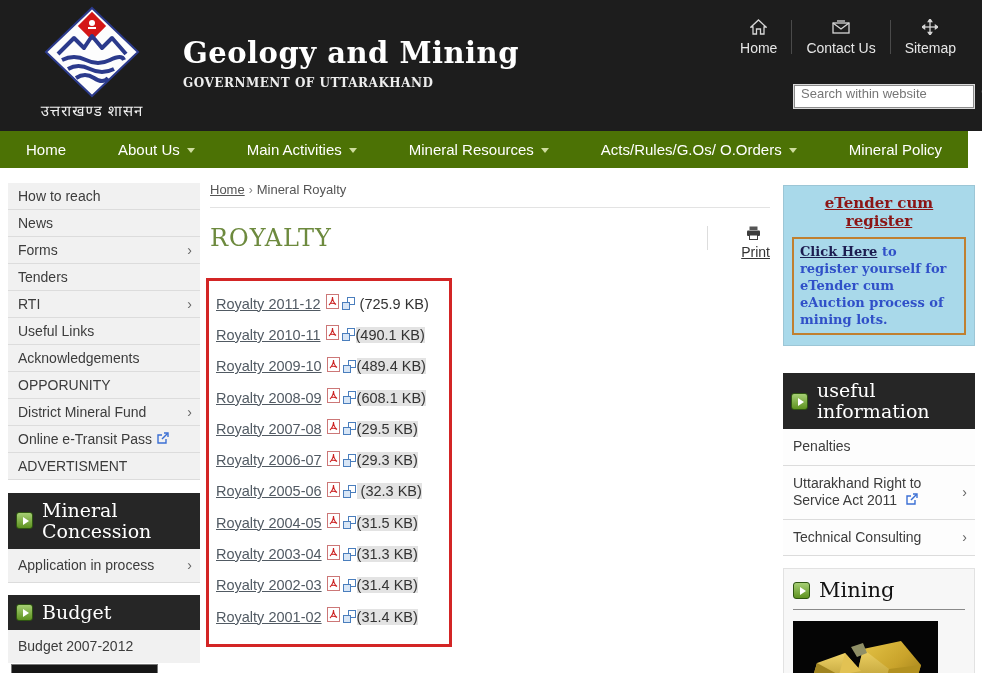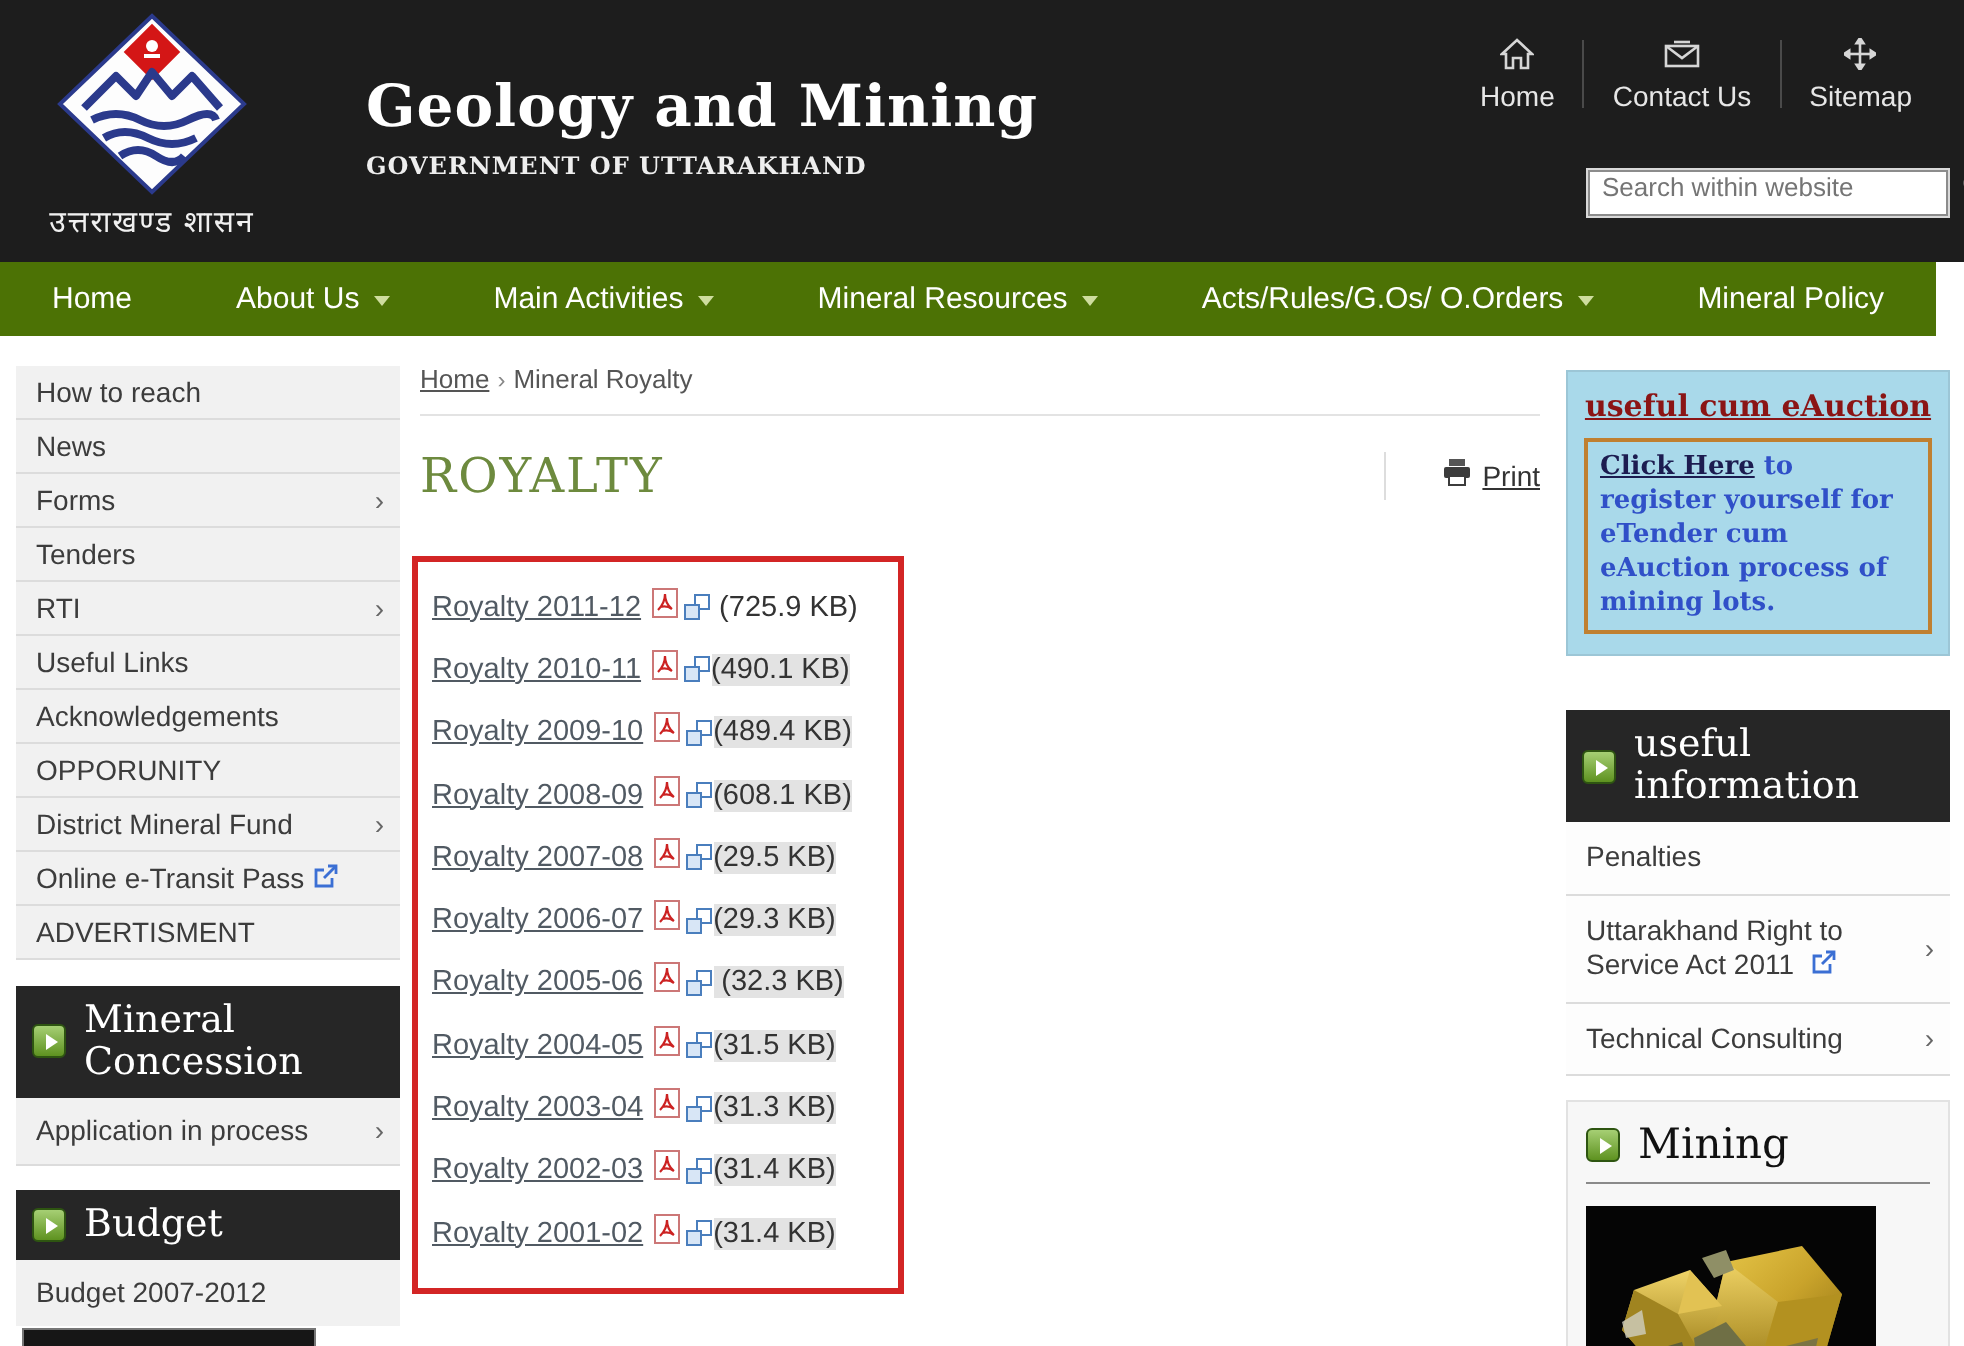--- a/index.html
+++ b/index.html
@@ -2,21 +2,21 @@
 <html><head>
 <meta charset="utf-8">
 <style>
   * { margin:0; padding:0; box-sizing:border-box; }
   html,body { background:#fff; }
   body { font-family:"Liberation Sans", sans-serif; }
   .page { position:relative; width:982px; height:673px; background:#fff; overflow:hidden; }
 
   
   .site-header { position:absolute; left:0; top:0; width:982px; height:131px; background:#1d1d1d; }
-  .emblem { position:absolute; left:16px; top:6px; width:120px; height:122px; text-align:center; }
+  .emblem { position:absolute; left:32px; top:6px; width:120px; height:122px; text-align:center; }
   .emblem svg { display:block; margin:0 auto; }
   .emblem-caption { color:#f0f0f0; font-size:15px; margin-top:2px; letter-spacing:1px; }
   .site-titles { position:absolute; left:183px; top:36px; }
   .site-title { font-family:"DejaVu Serif", serif; font-weight:bold; color:#fff; font-size:29px; letter-spacing:0.5px; }
   .site-subtitle { font-family:"DejaVu Serif", serif; font-weight:bold; color:#eee; font-size:12px; margin-top:6px; letter-spacing:0.5px; }
 
   .util-nav { position:absolute; right:12px; top:18px; display:flex; align-items:flex-start; }
   .util-item { display:flex; flex-direction:column; align-items:center; padding:0 14px; cursor:pointer; }
   .util-item .uicon { height:18px; display:flex; align-items:center; }
   .util-item .ulabel { color:#e6e6e6; font-size:14px; margin-top:4px; }
@@ -51,21 +51,21 @@
   .photo-partial { position:absolute; left:11px; top:664px; width:147px; height:9px; background:#161616; border:1px solid #777; border-bottom:none; }
 
   
   .main-col { position:absolute; left:210px; top:176px; width:560px; }
   .breadcrumb { font-size:13px; color:#555; padding:6px 0 10px 0; border-bottom:1px solid #e3e3e3; }
   .breadcrumb a { color:#555; text-decoration:underline; cursor:pointer; }
   .bc-sep { color:#888; font-size:12px; padding:0 4px; }
   .bc-sep::after { content:"\203A"; }
   .heading-row { display:flex; align-items:center; margin-top:16px; }
   .page-heading { font-family:"DejaVu Serif", serif; font-size:24px; color:#6d8a3e; letter-spacing:1px; font-weight:500; }
-  .print-box { margin-left:auto; display:flex; align-items:center; border-left:1px solid #ddd; padding-left:28px; height:24px; }
+  .print-box { margin-left:auto; display:flex; align-items:center; border-left:1px solid #ddd; padding-left:28px; height:24px;flex-direction:column; }
   .print-link { color:#333; font-size:14px; text-decoration:underline; margin-left:5px; cursor:pointer; }
 
   .royalty-box { position:absolute; left:-4px; top:102px; width:246px; border:3px solid #d32525; padding:7px 0 12px 7px; background:#fff; }
   .roy-row { height:31.3px; display:flex; align-items:center; }
   .roy-link { font-size:14.5px; color:#515a63; text-decoration:underline; cursor:pointer; white-space:nowrap; }
   .roy-icons { display:flex; align-items:center; margin-left:5px; }
   .pdf-ico { display:inline-block; margin-right:3px; cursor:pointer; }
   .popup-ico { position:relative; width:13px; height:13px; display:inline-block; cursor:pointer; }
   .popup-ico .pb { position:absolute; right:0; top:0; width:8px; height:8px; border:1px solid #4a7ebd; background:#fff; }
   .popup-ico .pf { position:absolute; left:0; bottom:0; width:8px; height:8px; border:1px solid #4a7ebd; background:#d8e6f6; }
@@ -429,21 +429,21 @@
               <span class="pf"></span>
             </span>
           </span>
         <span class="roy-size">(31.4 KB)</span>
       </div>
     </div>
   </main>
 
   <aside class="right-col">
     <div class="etender">
-      <div class="etender-title">useful cum eAuction</div>
+      <div class="etender-title">eTender cum register</div>
       <div class="etender-inner">
         <a>Click Here</a><span style="white-space:pre-wrap;"> to register yourself for eTender cum eAuction process of mining lots.</span>
       </div>
     </div>
 
     <div class="section-head ui-head">
       <span class="play-ico"></span>
       <span class="stitle">useful information</span>
     </div>
     <div class="ui-items">

